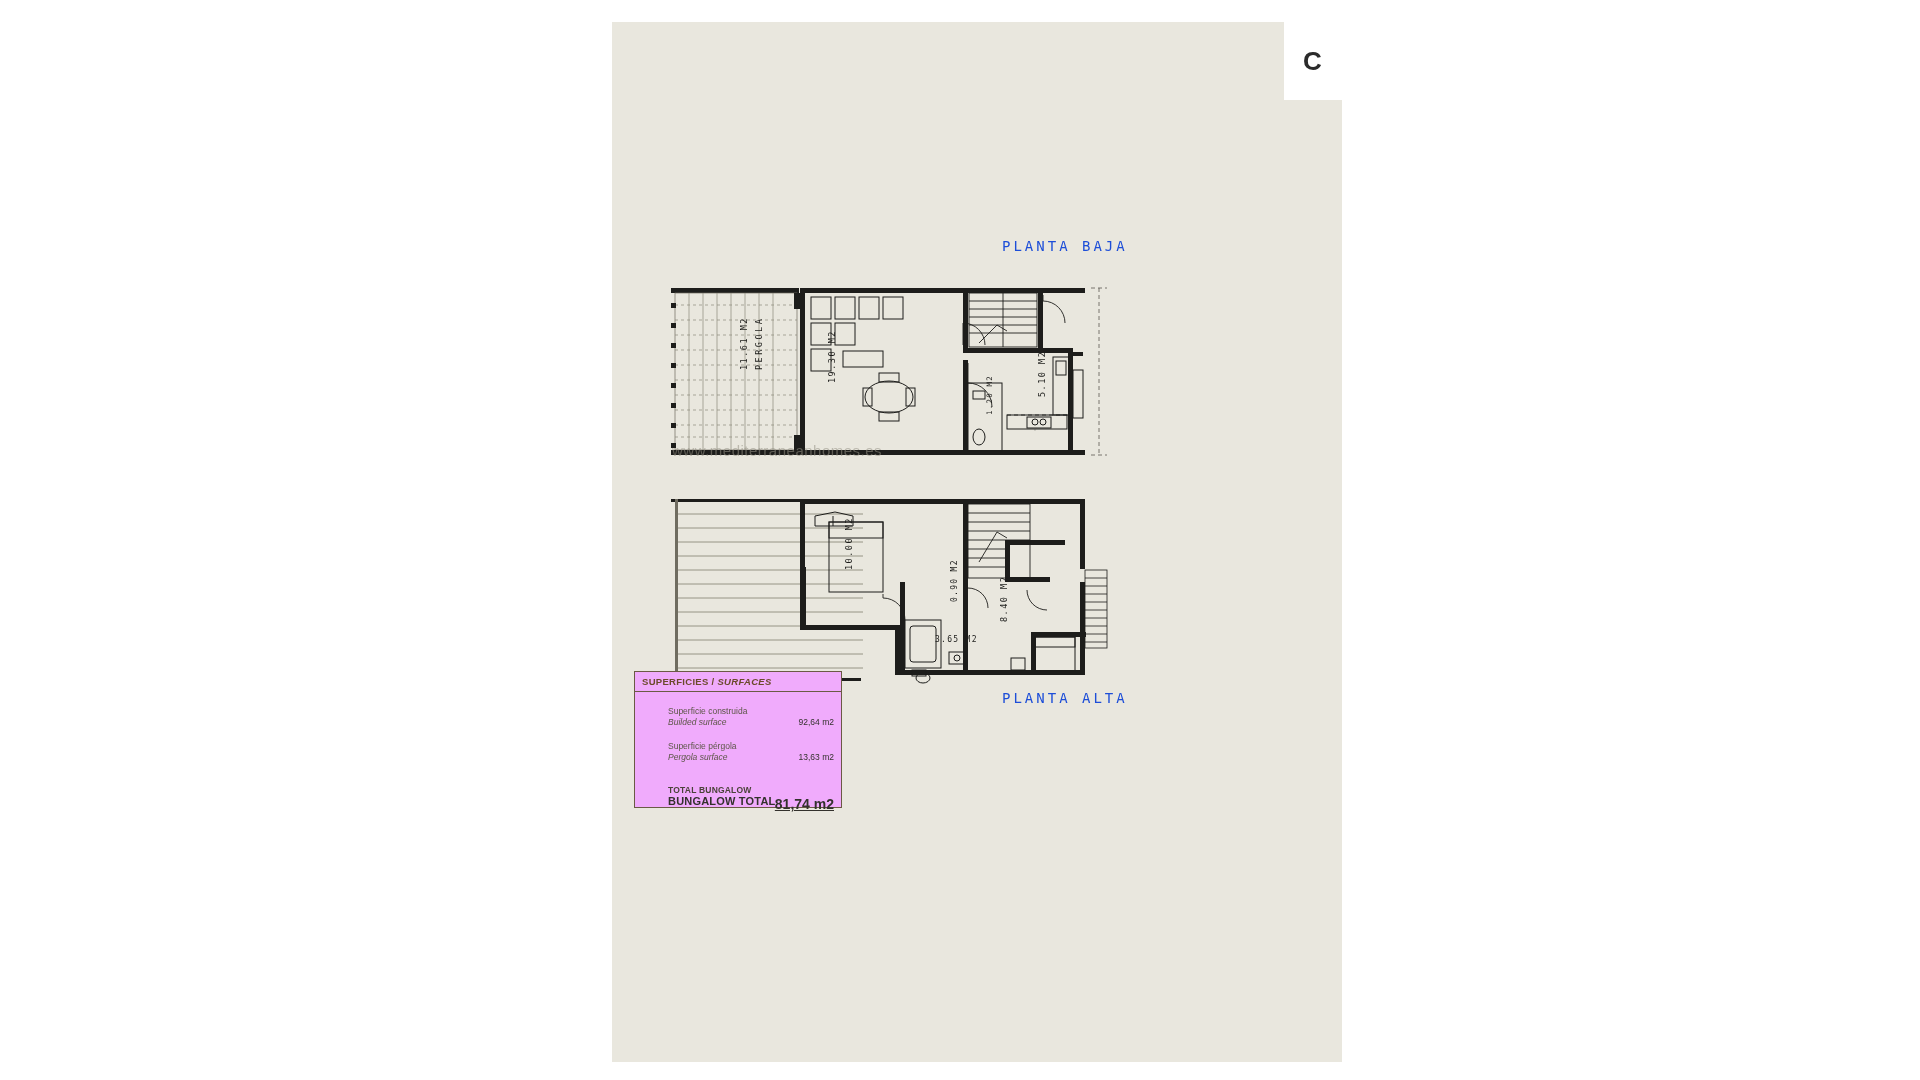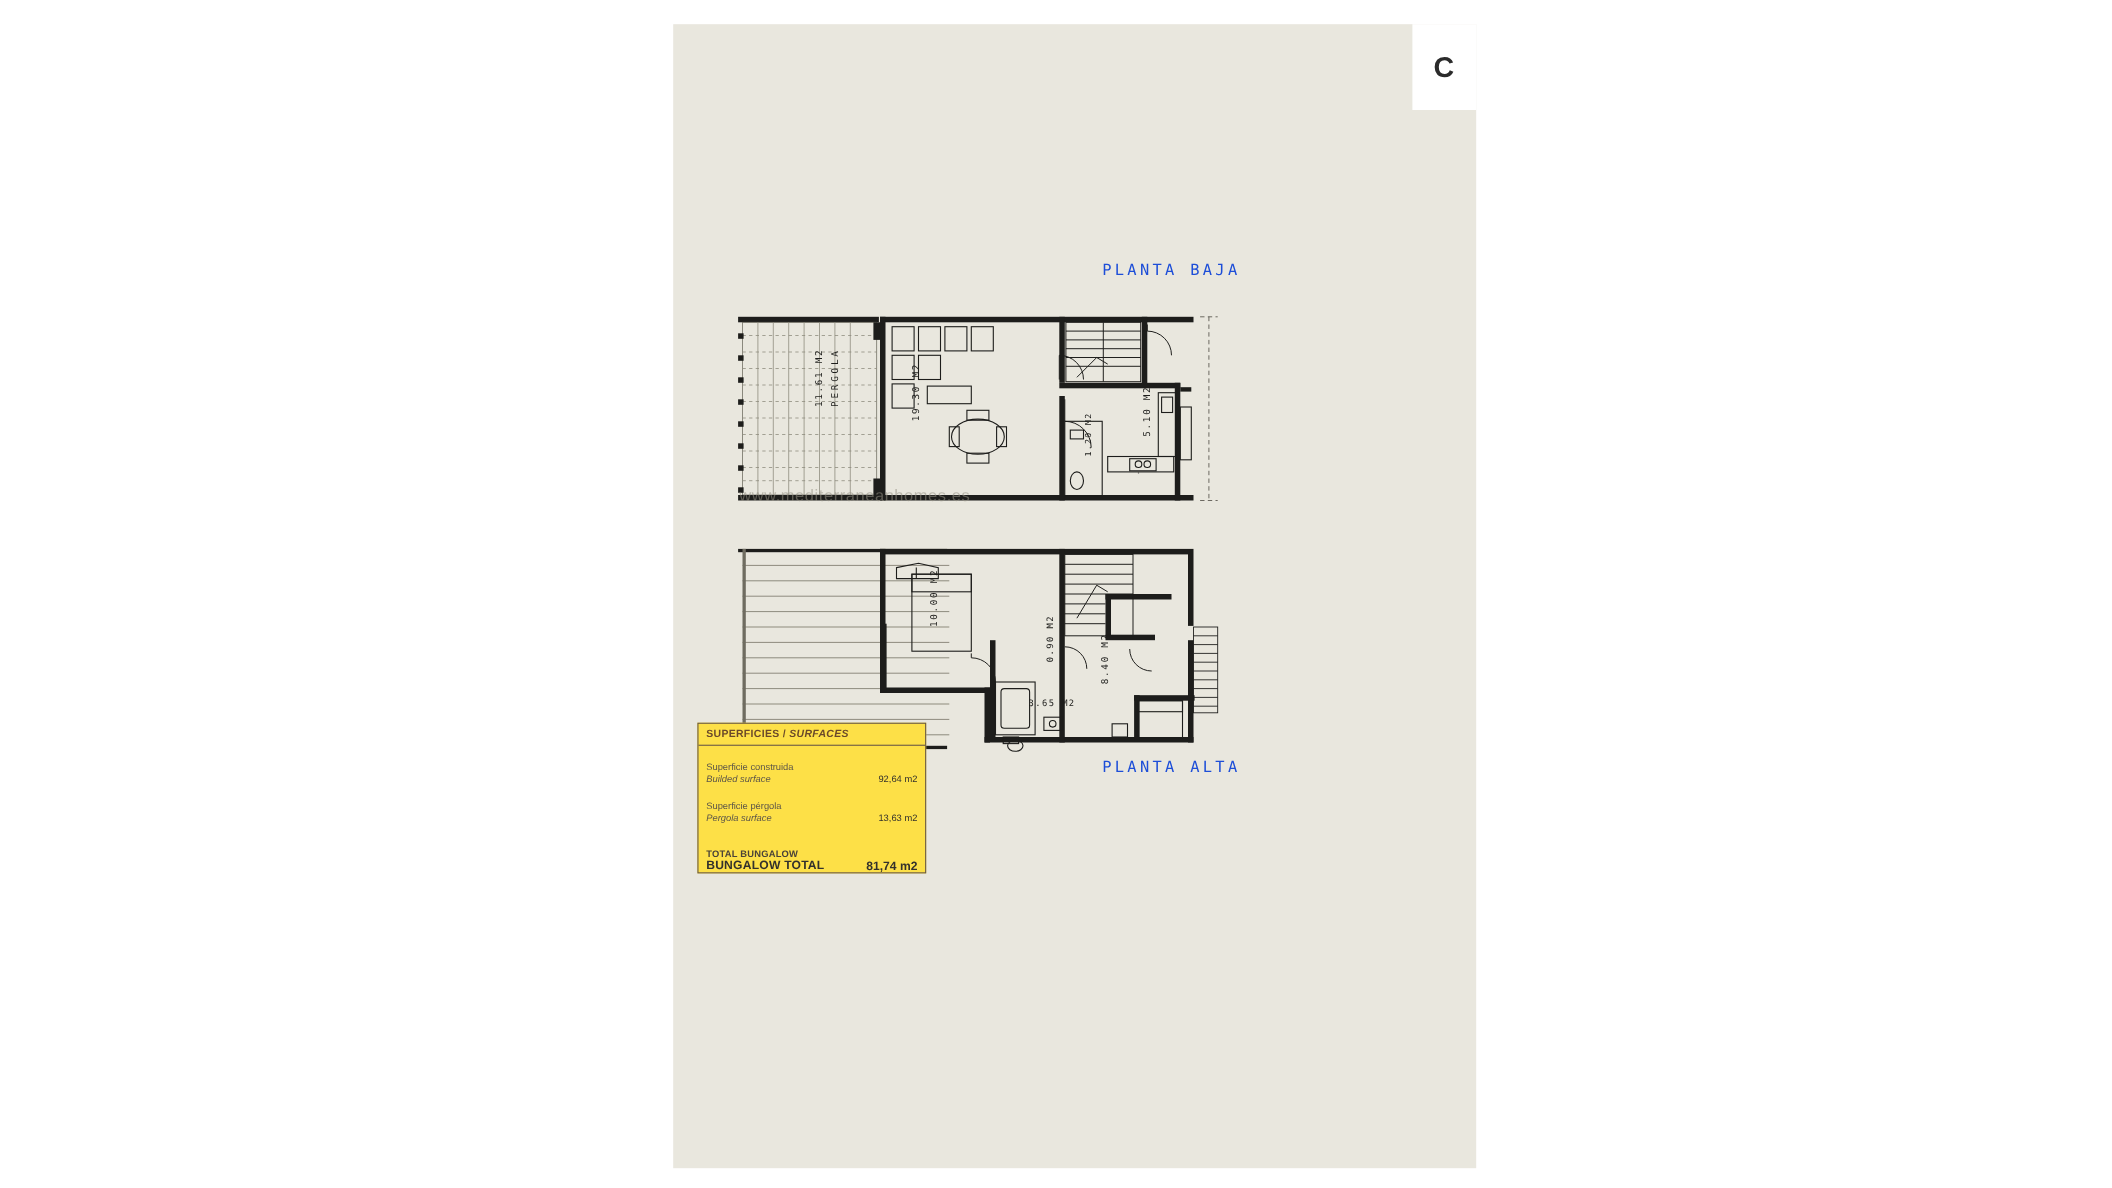--- a/index.html
+++ b/index.html
@@ -87,36 +87,36 @@
   
   .plan {
     position: absolute;
   }
   svg { display: block; }
 
   
   #surfaces {
     position: absolute;
     left: 22px;
-    top: 635px;
+    top: 649px;
     width: 206px;
     height: 135px;
     border: 1px solid #6b5a45;
-    background: #fde047;
+    background: #f0abfc;
   }
   #surfaces .hdr {
     border-bottom: 1px solid #6b5a45;
     padding: 4px 6px 4px 7px;
     font-size: 9.5px;
     font-weight: bold;
     color: #6b4a2a;
     letter-spacing: 0.3px;
   }
   #surfaces .hdr i { font-style: italic; }
-  #surfaces .rows { padding: 14px 7px 0 7px; }
+  #surfaces .rows { padding: 14px 7px 0 7px; margin-left: 26px; }
   .srow {
     position: relative;
     margin-bottom: 11px;
     height: 24px;
   }
   .srow .l1 {
     font-size: 8.5px;
     color: #5d5648;
     line-height: 11px;
   }
@@ -149,23 +149,24 @@
     font-size: 11px;
     font-weight: bold;
     color: #33312c;
     line-height: 11px;
     letter-spacing: 0.2px;
   }
   .trow .val {
     position: absolute;
     right: 0;
     top: 11px;
-    font-size: 11px;
+    font-size: 14px;
     font-weight: bold;
     color: #33312c;
+    text-decoration: underline;
   }
 
   
   #scale {
     position: absolute;
     left: 315px;
     top: 762px;
     width: 215px;
   }
   #scale .cap {

